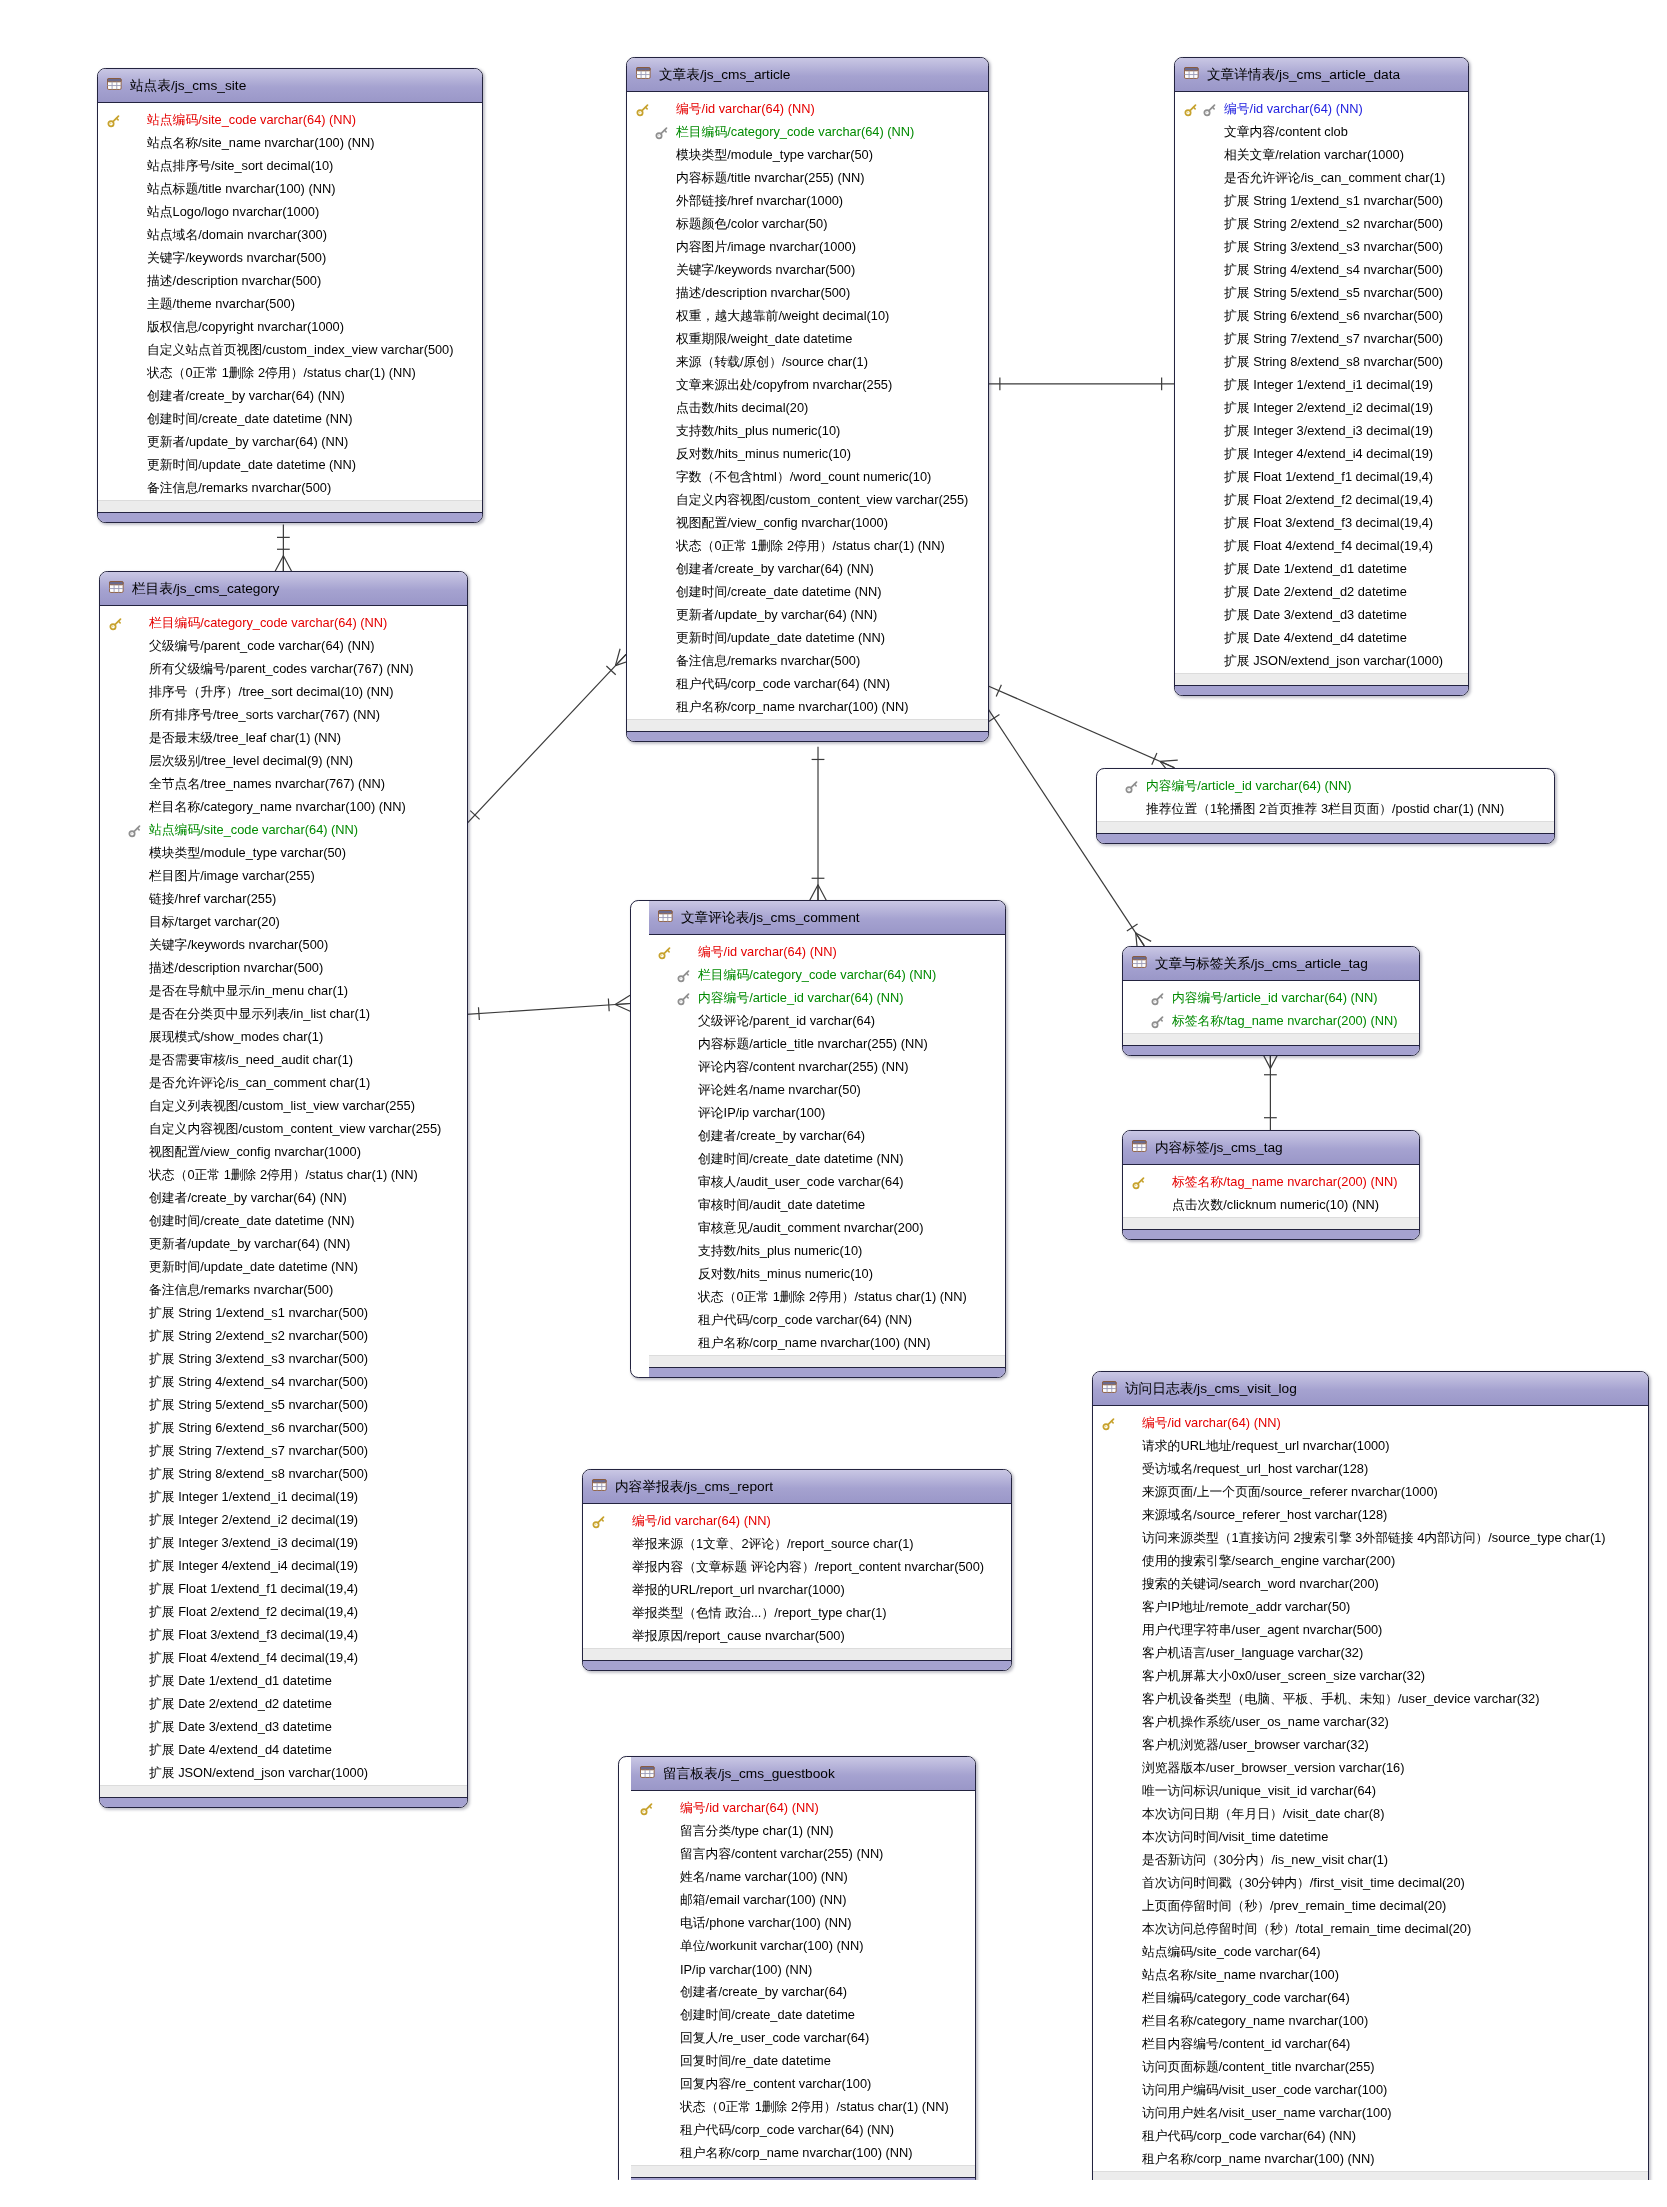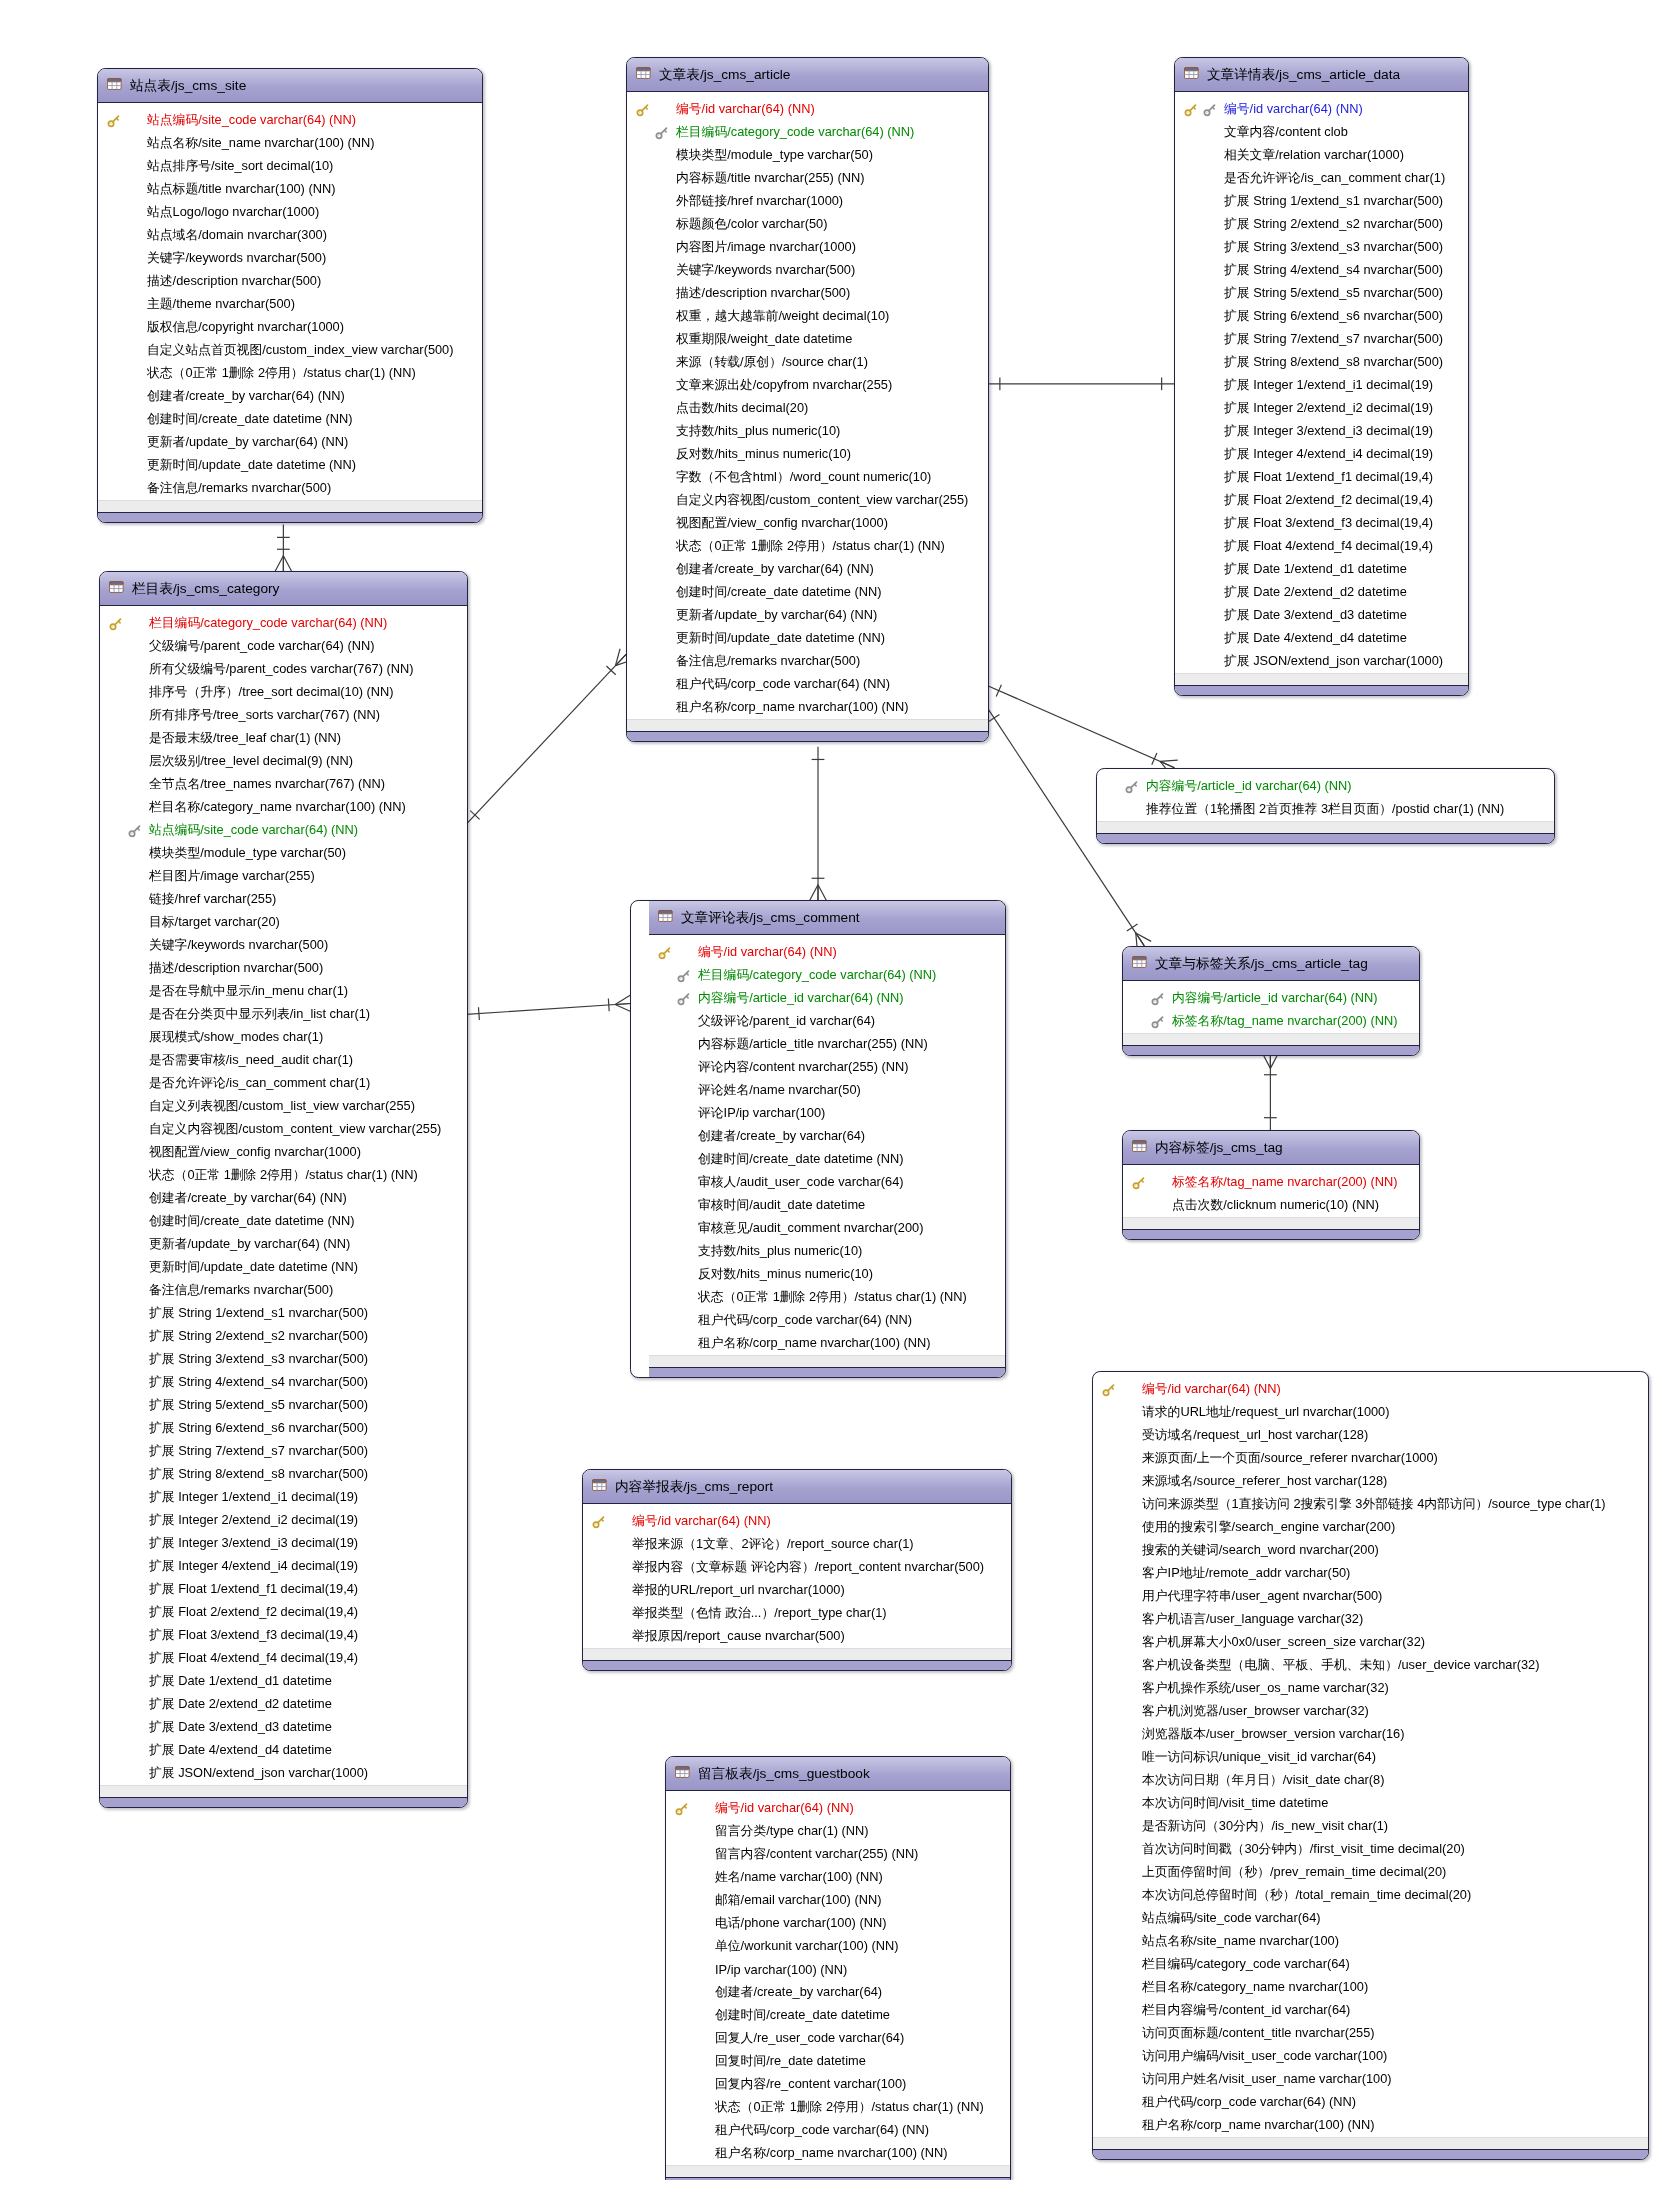--- a/index.html
+++ b/index.html
@@ -932,21 +932,21 @@
           <span class="row-label">举报类型（色情 政治...）/report_type char(1)</span>
         </div>
         <div class="row">
           <span class="keycell"></span>
           <span class="row-label">举报原因/report_cause nvarchar(500)</span>
         </div>
       </div>
       <div class="tbl-gray"></div>
       <div class="tbl-foot"></div>
     </div>
-    <div class="tbl" style="left: 665px; top: 1756px; width: 344px;">
+    <div class="tbl" style="left: 618px; top: 1756px; width: 344px; padding-left: 12px;">
       <div class="tbl-header">
         <span><svg width="14.6" height="12" viewBox="0 0 16 13">
             <rect x="0.5" y="0.5" width="15" height="12" rx="1.5" fill="#fdfdfd" stroke="#8a5a3a"></rect>
             <rect x="0.5" y="0.5" width="15" height="3.6" rx="1.5" fill="#6a6a8e" stroke="#8a5a3a"></rect>
             <line x1="5.6" y1="4" x2="5.6" y2="12.5" stroke="#9a9ab5" stroke-width="1"></line>
             <line x1="10.7" y1="4" x2="10.7" y2="12.5" stroke="#9a9ab5" stroke-width="1"></line>
             <line x1="0.5" y1="8.2" x2="15.5" y2="8.2" stroke="#9a9ab5" stroke-width="1"></line>
           </svg></span>
         <span class="tbl-title">留言板表/js_cms_guestbook</span>
       </div>
@@ -1020,20 +1020,30 @@
         </div>
         <div class="row">
           <span class="keycell"></span>
           <span class="row-label">租户名称/corp_name nvarchar(100) (NN)</span>
         </div>
       </div>
       <div class="tbl-gray"></div>
       <div class="tbl-foot"></div>
     </div>
     <div class="tbl" style="left: 1092px; top: 1371px; width: 555px;">
+      <div class="tbl-header">
+        <span><svg width="14.6" height="12" viewBox="0 0 16 13">
+            <rect x="0.5" y="0.5" width="15" height="12" rx="1.5" fill="#fdfdfd" stroke="#8a5a3a"></rect>
+            <rect x="0.5" y="0.5" width="15" height="3.6" rx="1.5" fill="#6a6a8e" stroke="#8a5a3a"></rect>
+            <line x1="5.6" y1="4" x2="5.6" y2="12.5" stroke="#9a9ab5" stroke-width="1"></line>
+            <line x1="10.7" y1="4" x2="10.7" y2="12.5" stroke="#9a9ab5" stroke-width="1"></line>
+            <line x1="0.5" y1="8.2" x2="15.5" y2="8.2" stroke="#9a9ab5" stroke-width="1"></line>
+          </svg></span>
+        <span class="tbl-title">访问日志表/js_cms_visit_log</span>
+      </div>
       <div class="tbl-body">
         <div class="row">
           <span class="keycell">
             <span class="kico k1"><svg width="13.7" height="13.7" viewBox="0 0 15 15">
                 <circle cx="4.4" cy="10.6" r="2.9" fill="none" stroke="#c7a22e" stroke-width="1.9"></circle>
                 <line x1="6.6" y1="8.4" x2="12.6" y2="2.4" stroke="#c7a22e" stroke-width="1.9" stroke-linecap="round"></line>
                 <line x1="10.4" y1="4.6" x2="12.2" y2="6.4" stroke="#c7a22e" stroke-width="1.7" stroke-linecap="round"></line>
                 <circle cx="3.9" cy="10.1" r="1" fill="#eedb8a"></circle>
               </svg></span>
           </span>

